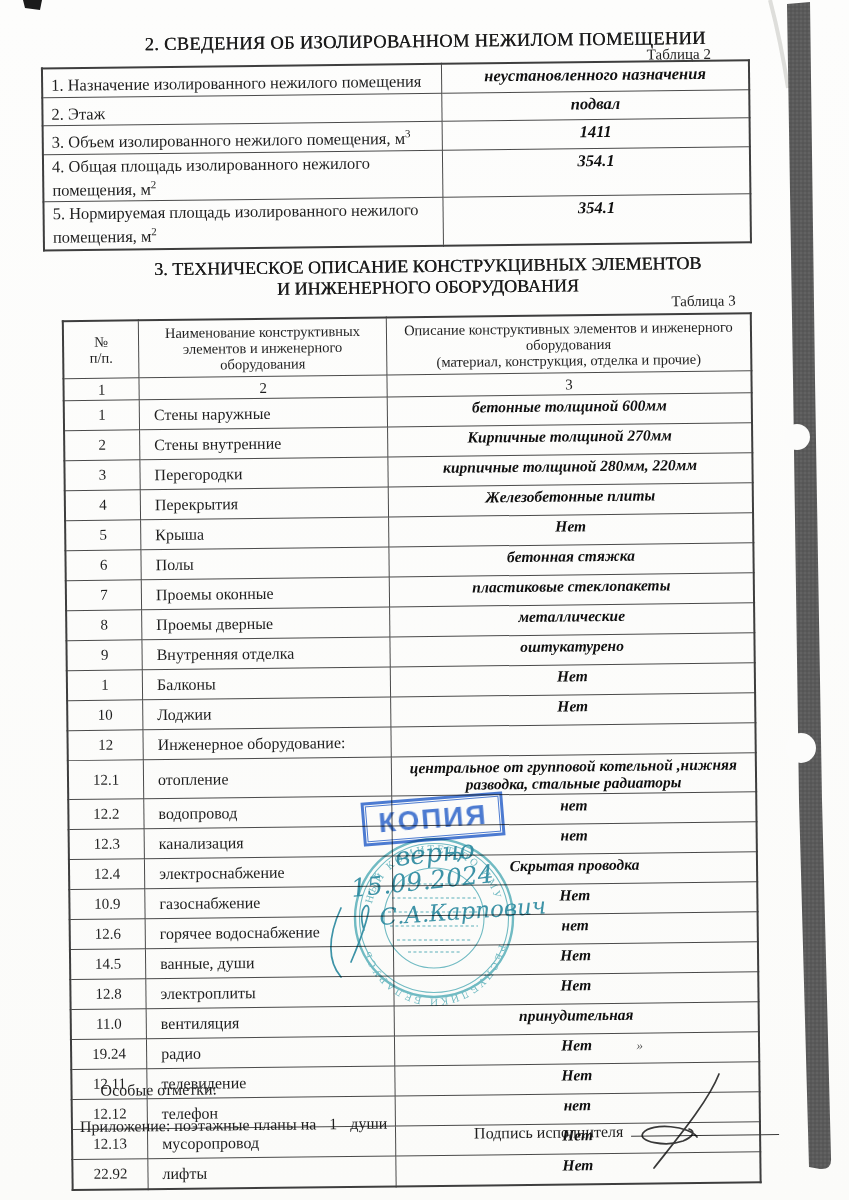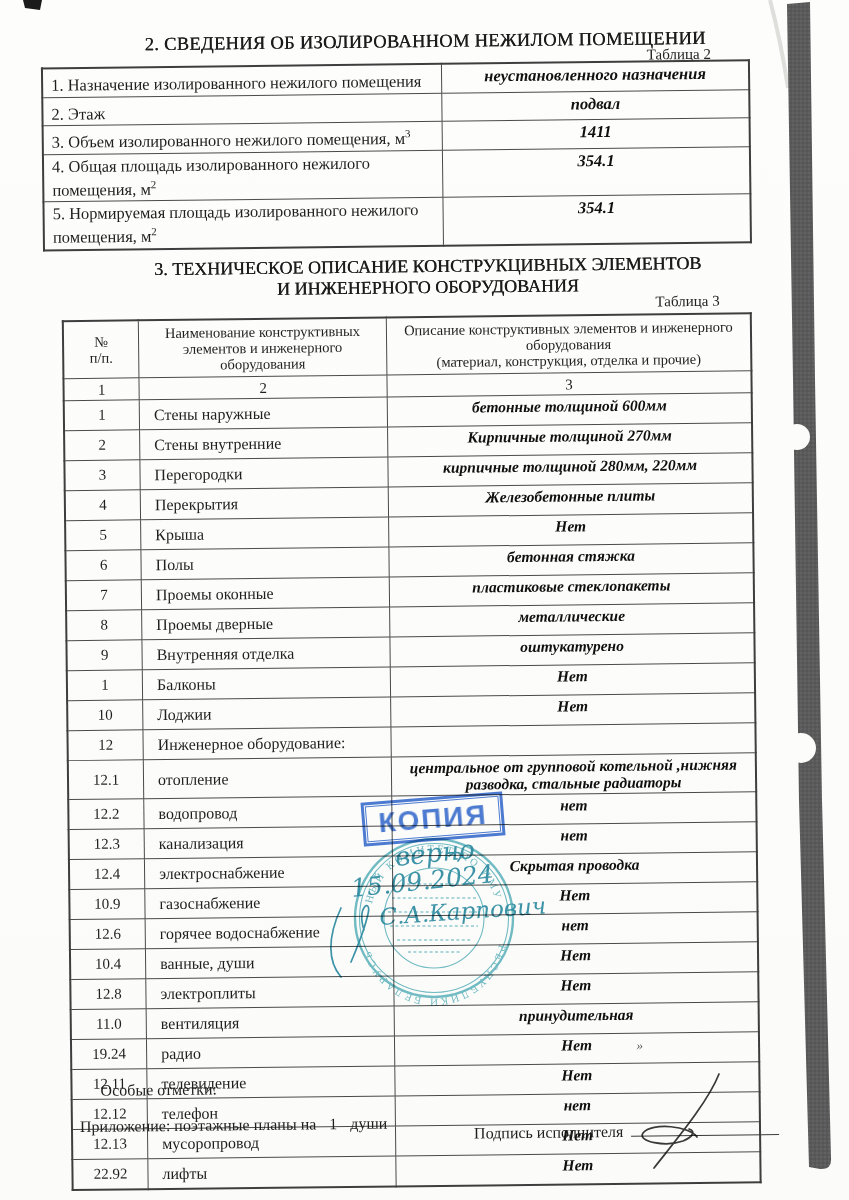--- a/index.html
+++ b/index.html
@@ -9,21 +9,21 @@
     font-family:"Liberation Serif", serif; color:#1f1f1f;padding-left:14px;
   }
   .skew{position:absolute; inset:0; transform:rotate(-0.65deg); transform-origin:50% 50%;}
 
   .title1{position:absolute; top:31px; left:0; width:100%; text-align:center;
     font-size:18.5px; letter-spacing:.3px; color:#1c1c1c; text-shadow:.35px 0 0 currentColor;}
   .title2{position:absolute; top:256px; left:0; width:100%; text-align:center;
     font-size:18px; line-height:21px; color:#1c1c1c; text-shadow:.35px 0 0 currentColor;}
   .tlabel{position:absolute; font-size:15px; color:#222;}
   .t2label{top:49px; right:146px;}
-  .t3label{top:296px; right:140px;}
+  .t3label{top:296px; right:124px;}
 
   table{border-collapse:collapse; table-layout:fixed; background:transparent;}
   td,th{border:1px solid #4a4a4a; overflow:hidden;}
   .t2{position:absolute; top:63px; left:47px; width:709px; border:2px solid #3e3e3e;}
   .t2 td{padding:2px 8px; font-size:16.5px; line-height:19px; vertical-align:top;}
   .t2 td.lbl{width:382px;}
   .t2 td.val{text-align:center; font-weight:700; font-style:italic; font-size:16.5px; color:#101010;}
   .t2 sup{font-size:11px;}
 
   .t3{position:absolute; top:316px; left:65px; width:690px; border:2px solid #3e3e3e;}
@@ -205,21 +205,21 @@
           <td class="num">10.9</td>
           <td class="nm">газоснабжение</td>
           <td class="val"><span>Нет</span><span class="sfx"></span></td>
         </tr>
           <tr>
           <td class="num">12.6</td>
           <td class="nm">горячее водоснабжение</td>
           <td class="val"><span>нет</span><span class="sfx"></span></td>
         </tr>
           <tr>
-          <td class="num">10.4</td>
+          <td class="num">14.5</td>
           <td class="nm">ванные, души</td>
           <td class="val"><span>Нет</span><span class="sfx"></span></td>
         </tr>
           <tr>
           <td class="num">12.8</td>
           <td class="nm">электроплиты</td>
           <td class="val"><span>Нет</span><span class="sfx"></span></td>
         </tr>
           <tr>
           <td class="num">11.0</td>

